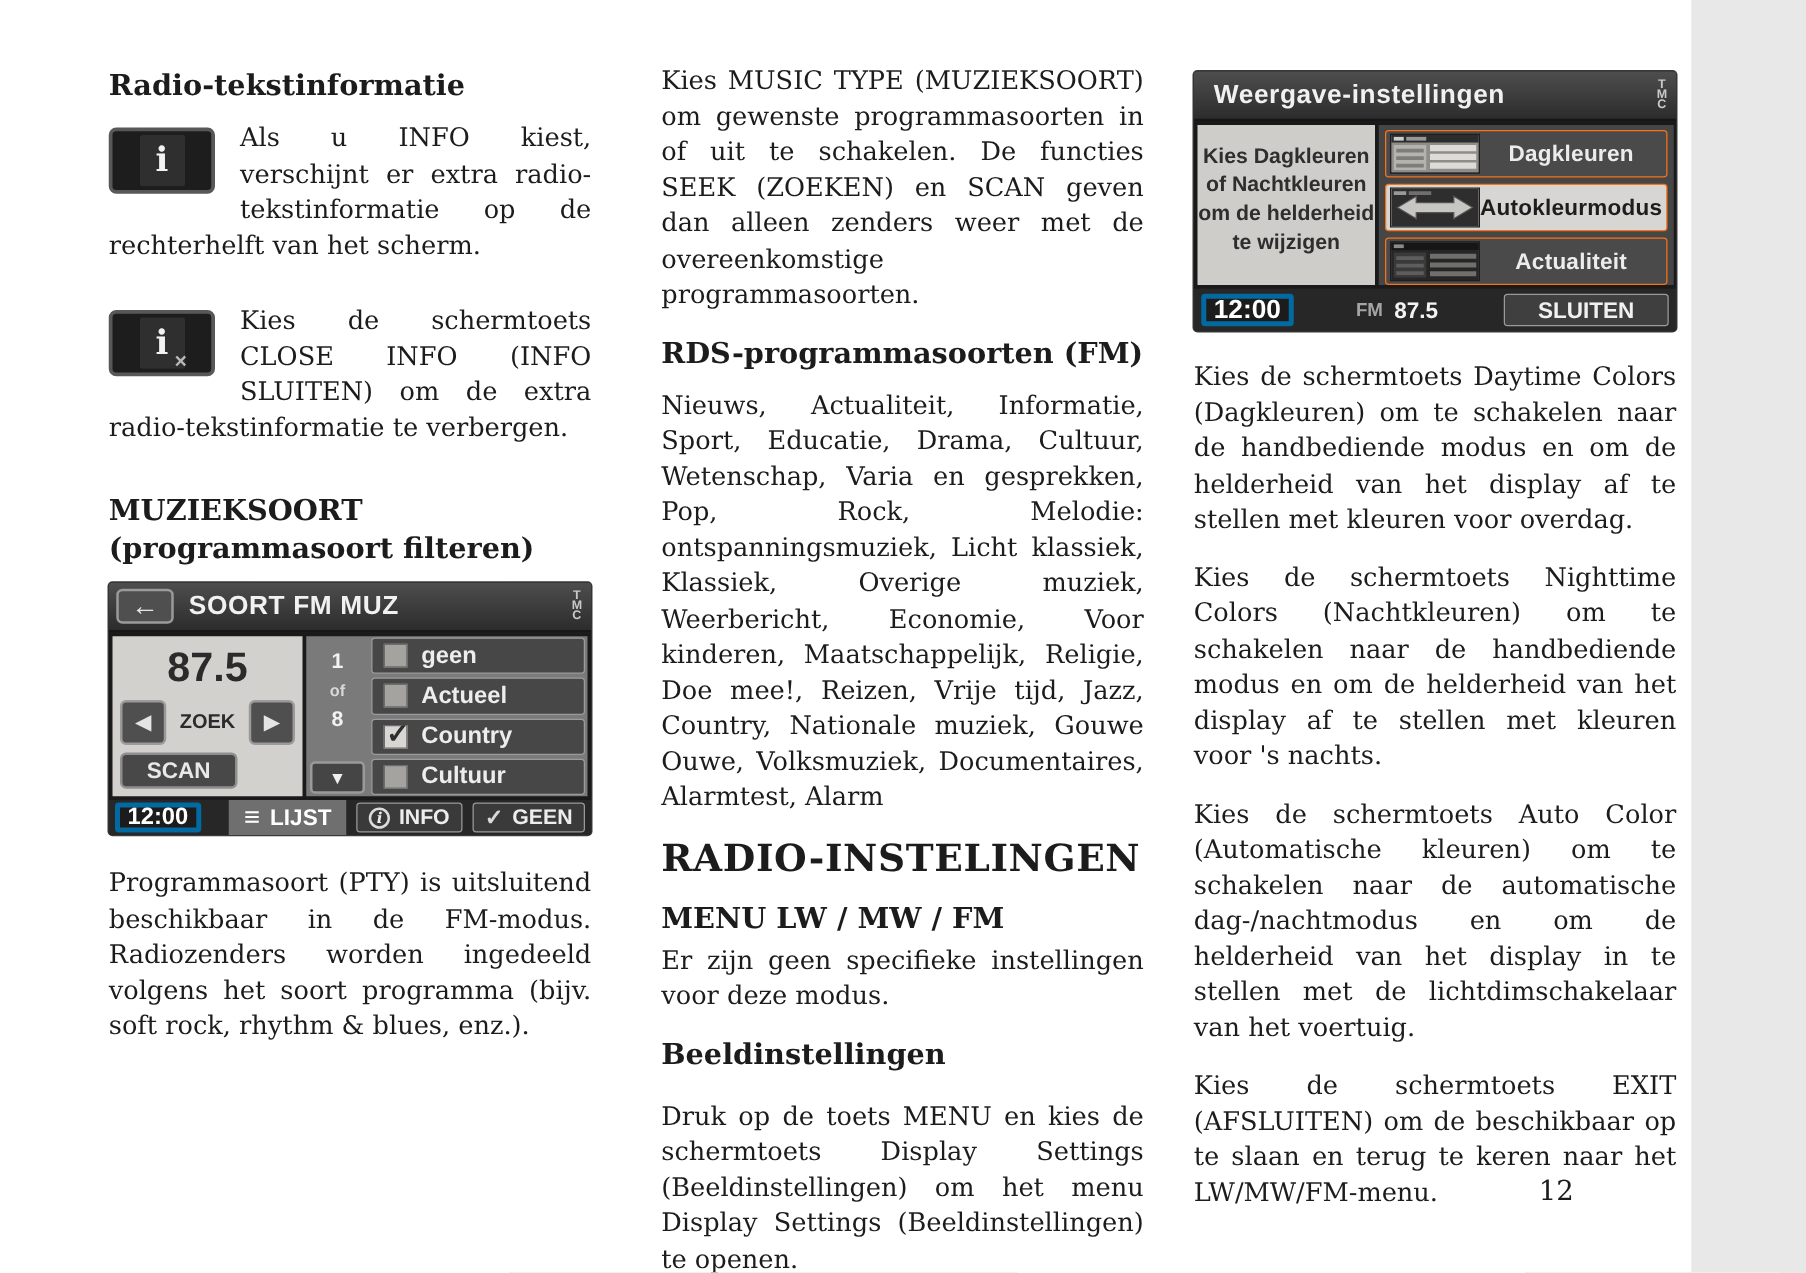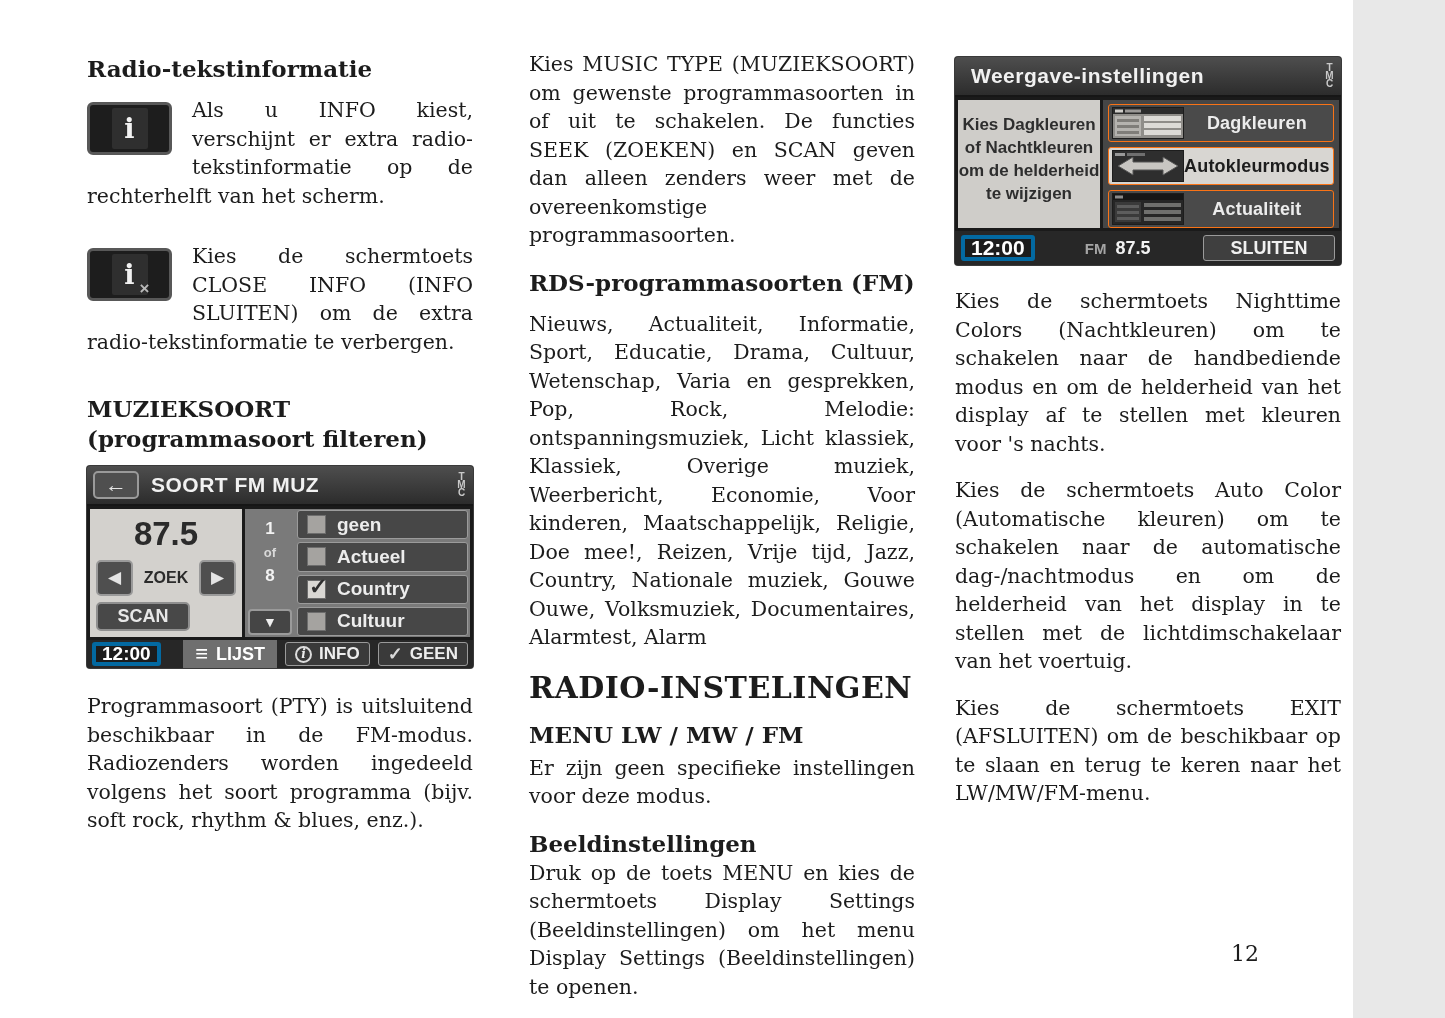--- a/index.html
+++ b/index.html
@@ -256,21 +256,21 @@
     <p>Programmasoort (PTY) is uitsluitend beschikbaar in de FM-modus. Radiozenders worden ingedeeld volgens het soort programma (bijv. soft rock, rhythm &amp; blues, enz.).</p>
   </div>
 
   <div class="col col-mid">
     <p style="margin-top:4px;">Kies MUSIC TYPE (MUZIEKSOORT) om gewenste programmasoorten in of uit te schakelen. De functies SEEK (ZOEKEN) en SCAN geven dan alleen zenders weer met de overeenkomstige programmasoorten.</p>
     <h2 class="sh" style="margin-top:0;">RDS-programmasoorten (FM)</h2>
     <p>Nieuws, Actualiteit, Informatie, Sport, Educatie, Drama, Cultuur, Wetenschap, Varia en gesprekken, Pop, Rock, Melodie: ontspanningsmuziek, Licht klassiek, Klassiek, Overige muziek, Weerbericht, Economie, Voor kinderen, Maatschappelijk, Religie, Doe mee!, Reizen, Vrije tijd, Jazz, Country, Nationale muziek, Gouwe Ouwe, Volksmuziek, Documentaires, Alarmtest, Alarm</p>
     <h1 class="bh">RADIO-INSTELINGEN</h1>
     <h2 class="sh" style="margin-top:0;margin-bottom:4px;">MENU LW / MW / FM</h2>
     <p>Er zijn geen specifieke instellingen voor deze modus.</p>
-    <h2 class="sh" style="margin-top:4px;margin-bottom:0;">Beeldinstellingen</h2>
+    <h2 class="sh" style="margin-top:4px;margin-bottom:20px;">Beeldinstellingen</h2>
     <p>Druk op de toets MENU en kies de schermtoets Display Settings (Beeldinstellingen) om het menu Display Settings (Beeldinstellingen) te openen.</p>
   </div>
 
   <div class="col col-right">
 
     <div class="mockup mockup2">
       <div class="m-titlebar" style="padding-left:16px;">
         <span class="m-title">Weergave-instellingen</span>
         <span class="tmc">TMC</span>
       </div>
@@ -324,19 +324,20 @@
       <div class="m2-bottom">
         <span class="clock-box">12:00</span>
         <span class="band-freq">
           <span class="band">FM</span>
           <span class="freq2">87.5</span>
         </span>
         <span class="sluiten-btn">SLUITEN</span>
       </div>
     </div>
 
+    <p>Kies de schermtoets Daytime Colors (Dagkleuren) om te schakelen naar de handbediende modus en om de helderheid van het display af te stellen met kleuren voor overdag.</p>
     <p>Kies de schermtoets Nighttime Colors (Nachtkleuren) om te schakelen naar de handbediende modus en om de helderheid van het display af te stellen met kleuren voor 's nachts.</p>
     <p>Kies de schermtoets Auto Color (Automatische kleuren) om te schakelen naar de automatische dag-/nachtmodus en om de helderheid van het display in te stellen met de lichtdimschakelaar van het voertuig.</p>
     <p>Kies de schermtoets EXIT (AFSLUITEN) om de beschikbaar op te slaan en terug te keren naar het LW/MW/FM-menu.</p>
   </div>
 
   <div class="page-number">12</div>
 </div>
 
 </body></html>

